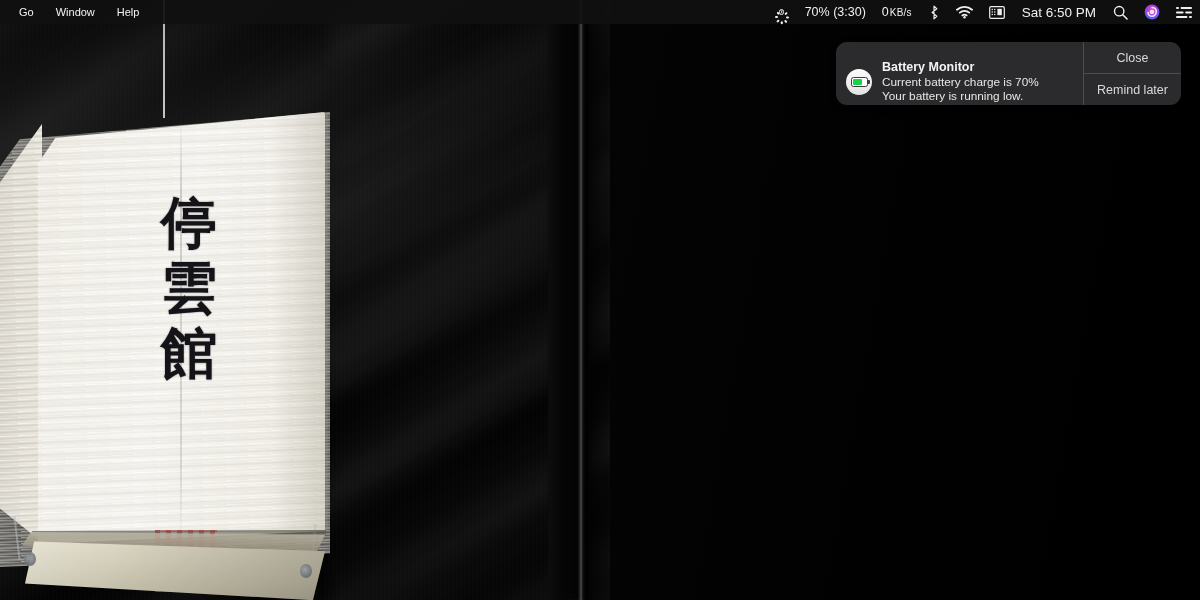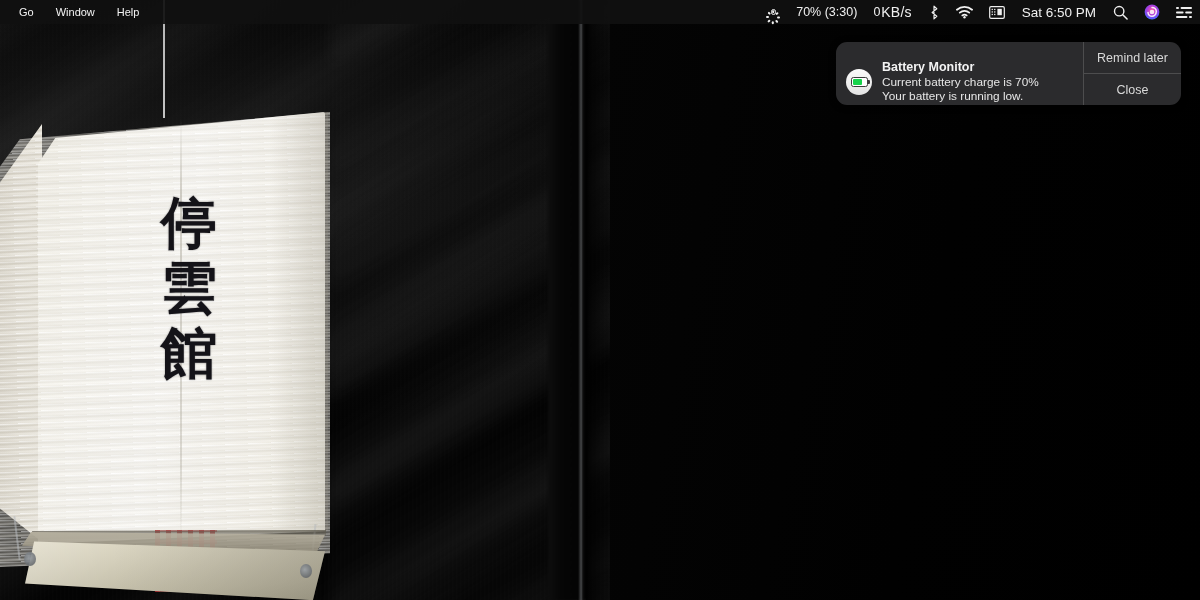--- a/index.html
+++ b/index.html
@@ -199,21 +199,21 @@
   .mb-item:first-child { font-weight:400; }
   .mb-right {
     margin-left:auto; display:flex; align-items:center; height:100%;
     gap:0px;
   }
   .mb-stat {
     height:100%; display:flex; align-items:center; padding:0 8px;
     font-size:12.5px; color:#f0f0f0; white-space:nowrap;
   }
   .mb-clock { font-size:13.5px; padding:0 9px; }
-  .kbs { font-size:14px; letter-spacing:.2px; padding-left:1px; }
+  .kbs { font-size:10px; letter-spacing:.2px; padding-left:1px; }
 
   
   .ic { display:block; }
   .sun { width:14px; height:14px; position:relative; }
   .sun i {
     position:absolute; left:50%; top:50%; width:1.6px; height:3.4px;
     background:#f0f0f0; border-radius:1px; transform-origin:50% 7px;
   }
   .sun b {
     position:absolute; left:50%; top:50%; width:5.4px; height:5.4px; margin:-2.7px 0 0 -2.7px;
@@ -416,18 +416,18 @@
             <i></i>
           </span>
       </div>
       <div class="notif-text">
         <div class="notif-title">Battery Monitor</div>
         <div class="notif-body">Current battery charge is 70%</div>
         <div class="notif-body">Your battery is running low.</div>
       </div>
     </div>
     <div class="notif-actions">
+      <div class="notif-btn">Close</div>
       <div class="notif-btn">Remind later</div>
-      <div class="notif-btn">Close</div>
     </div>
   </div>
 
 </div>
 
 </body></html>

